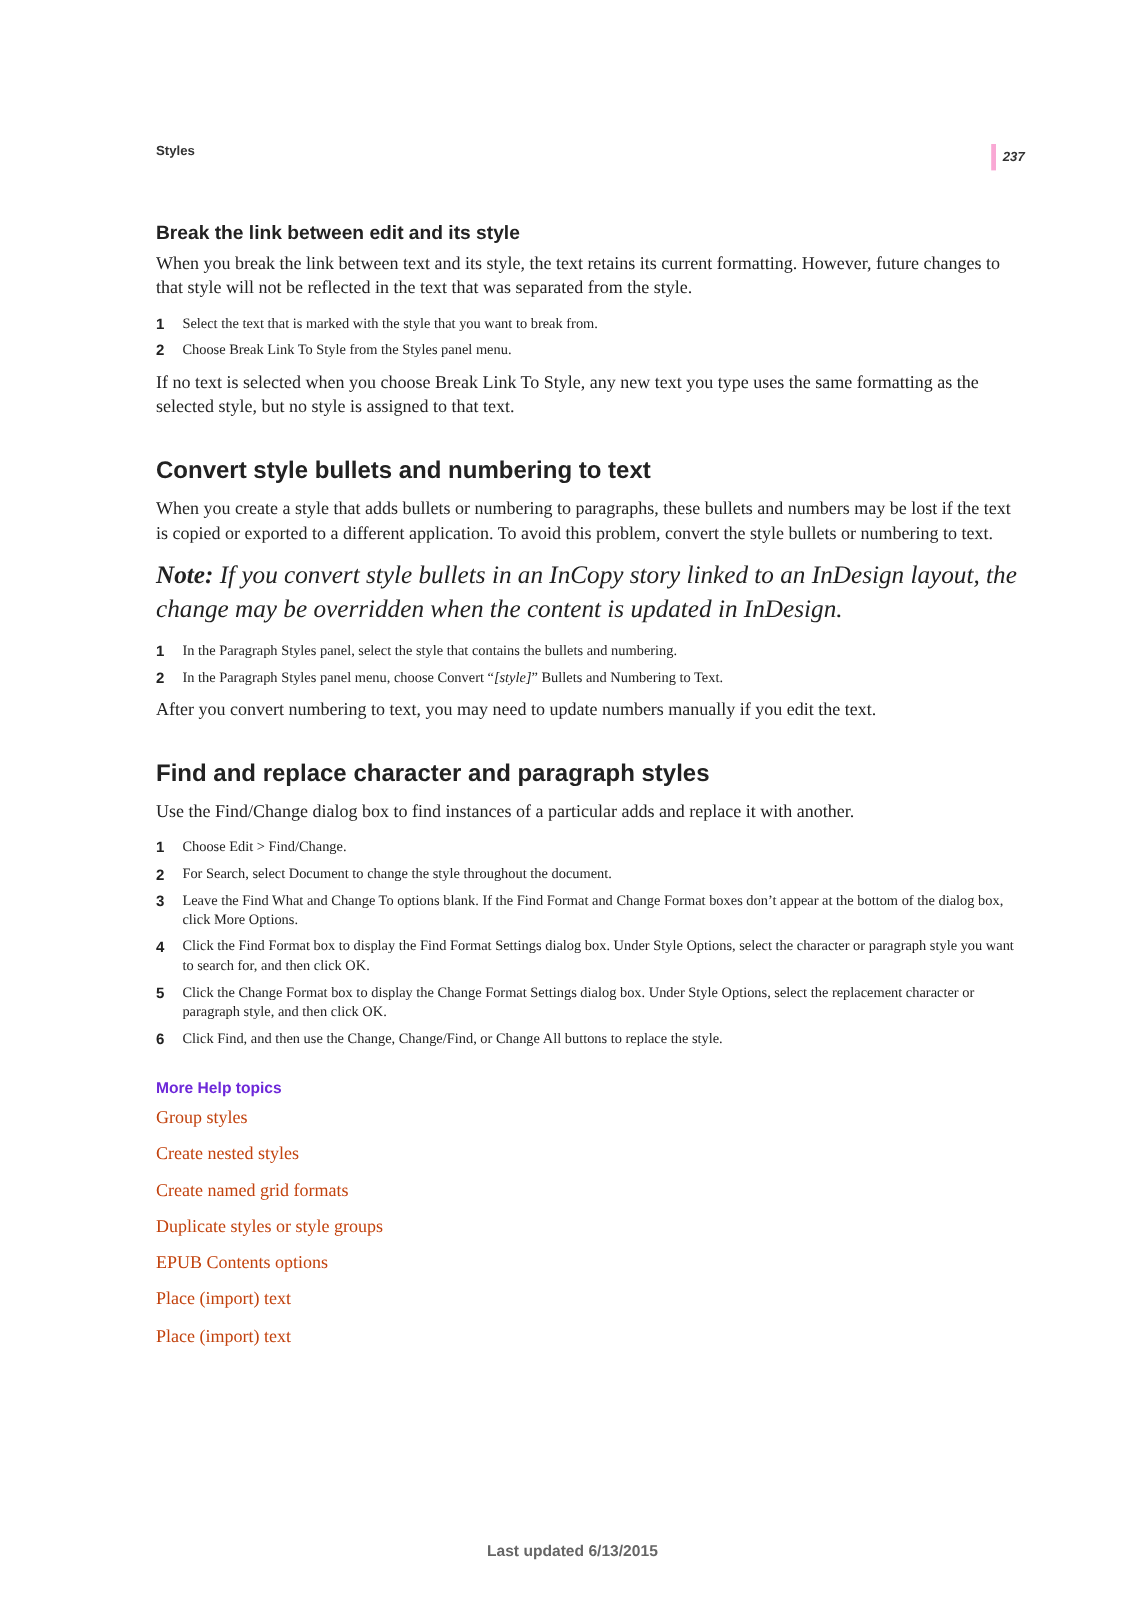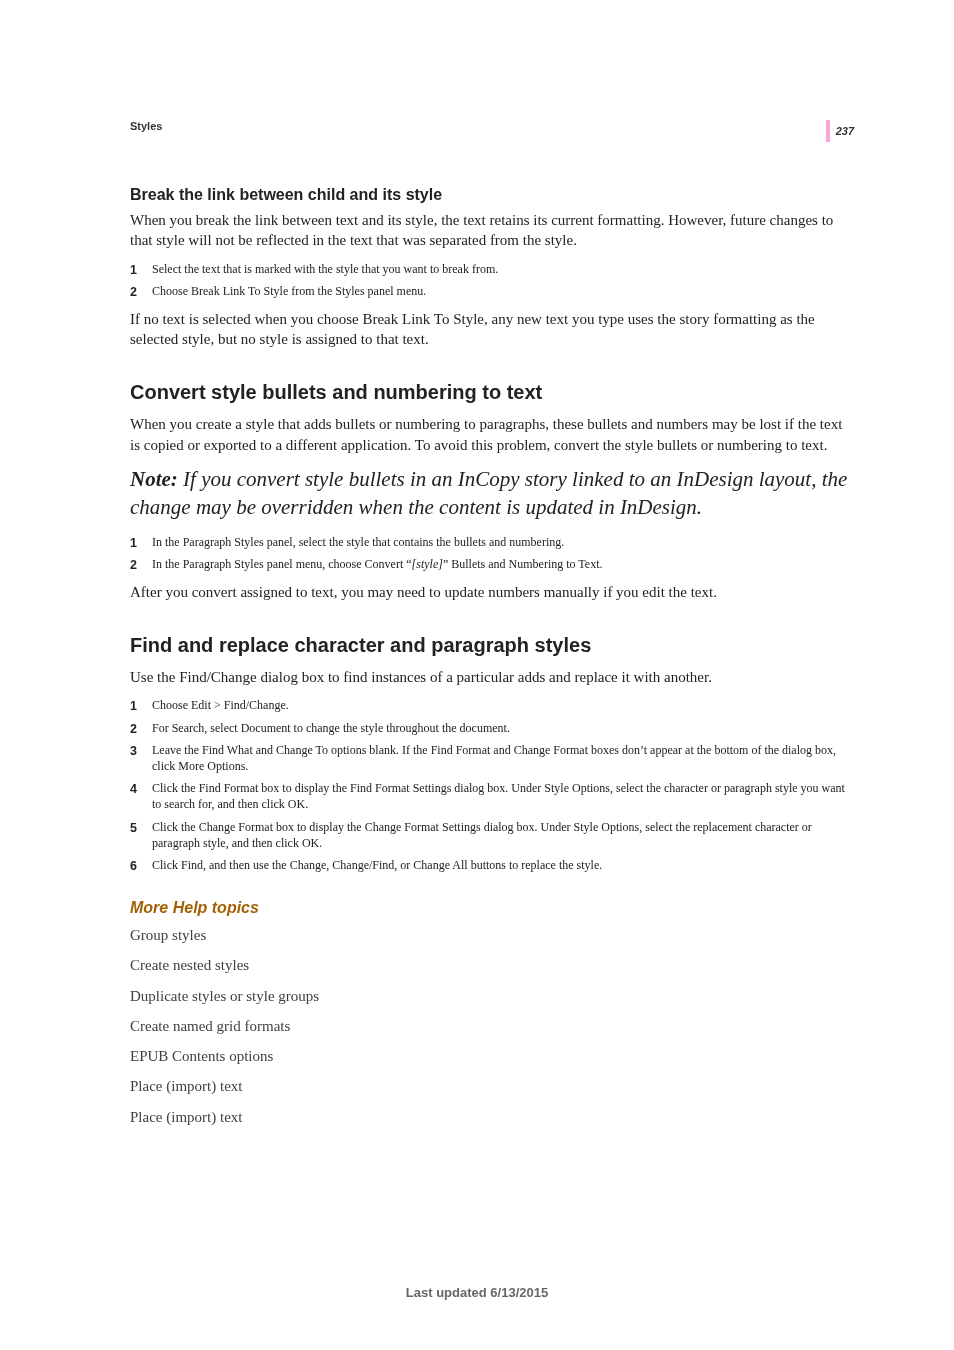--- a/index.html
+++ b/index.html
@@ -92,28 +92,27 @@
     top: 1px;
     font-family: "Myriad Pro", "Helvetica Neue", Arial, sans-serif;
     font-weight: 700;
     font-size: 12.5px;
     color: #222;
   }
   .italic { font-style: italic; }
   .more-help {
     font-family: "Myriad Pro", "Helvetica Neue", Arial, sans-serif;
     font-weight: 700;
-    font-size: 16px;
-    color: #a16207;
+    font-size: 13px;
+    color: #6d28d9;
     margin: 26px 0 8px 0;
-    font-style: italic;
   }
   .link {
     display: block;
-    color: #404040;
+    color: #c2410c;
     font-size: 15px;
     line-height: 1.35;
     margin: 0 0 10px 0;
     text-decoration: none;
   }
   .footer {
     position: absolute;
     bottom: 50px;
     left: 0;
     right: 0;
@@ -130,60 +129,60 @@
 
 <div class="page">
 
   <div class="page-number-wrap">
     <span class="page-number">237</span>
   </div>
 
   <div class="running-head">Styles</div>
 
   <div class="section">
-    <h3 class="h3">Break the link between child and its style</h3>
+    <h3 class="h3">Break the link between edit and its style</h3>
     <p class="body">When you break the link between text and its style, the text retains its current formatting. However, future changes to that style will not be reflected in the text that was separated from the style.</p>
     <ol class="steps">
       <li>Select the text that is marked with the style that you want to break from.</li>
       <li>Choose Break Link To Style from the Styles panel menu.</li>
     </ol>
-    <p class="body">If no text is selected when you choose Break Link To Style, any new text you type uses the story formatting as the selected style, but no style is assigned to that text.</p>
+    <p class="body">If no text is selected when you choose Break Link To Style, any new text you type uses the same formatting as the selected style, but no style is assigned to that text.</p>
   </div>
 
   <div class="section">
     <h2 class="h2">Convert style bullets and numbering to text</h2>
     <p class="body">When you create a style that adds bullets or numbering to paragraphs, these bullets and numbers may be lost if the text is copied or exported to a different application. To avoid this problem, convert the style bullets or numbering to text.</p>
     <p class="note">
       <span class="label">Note: </span><span>If you convert style bullets in an InCopy story linked to an InDesign layout, the change may be overridden when the content is updated in InDesign.</span>
     </p>
     <ol class="steps">
       <li>In the Paragraph Styles panel, select the style that contains the bullets and numbering.</li>
       <li><span>In the Paragraph Styles panel menu, choose Convert “</span><span class="italic">[style]</span><span>” Bullets and Numbering to Text.</span></li>
     </ol>
-    <p class="body">After you convert assigned to text, you may need to update numbers manually if you edit the text.</p>
+    <p class="body">After you convert numbering to text, you may need to update numbers manually if you edit the text.</p>
   </div>
 
   <div class="section">
     <h2 class="h2">Find and replace character and paragraph styles</h2>
     <p class="body">Use the Find/Change dialog box to find instances of a particular adds and replace it with another.</p>
     <ol class="steps">
       <li>Choose Edit &gt; Find/Change.</li>
       <li>For Search, select Document to change the style throughout the document.</li>
       <li>Leave the Find What and Change To options blank. If the Find Format and Change Format boxes don’t appear at the bottom of the dialog box, click More Options.</li>
       <li>Click the Find Format box to display the Find Format Settings dialog box. Under Style Options, select the character or paragraph style you want to search for, and then click OK.</li>
       <li>Click the Change Format box to display the Change Format Settings dialog box. Under Style Options, select the replacement character or paragraph style, and then click OK.</li>
       <li>Click Find, and then use the Change, Change/Find, or Change All buttons to replace the style.</li>
     </ol>
   </div>
 
   <div>
     <div class="more-help">More Help topics</div>
     <a class="link">Group styles</a>
     <a class="link">Create nested styles</a>
+    <a class="link">Create named grid formats</a>
     <a class="link">Duplicate styles or style groups</a>
-    <a class="link">Create named grid formats</a>
     <a class="link">EPUB Contents options</a>
     <a class="link">Place (import) text</a>
     <a class="link">Place (import) text</a>
   </div>
 
   <div class="footer">Last updated 6/13/2015</div>
 </div>
 
 </body></html>

